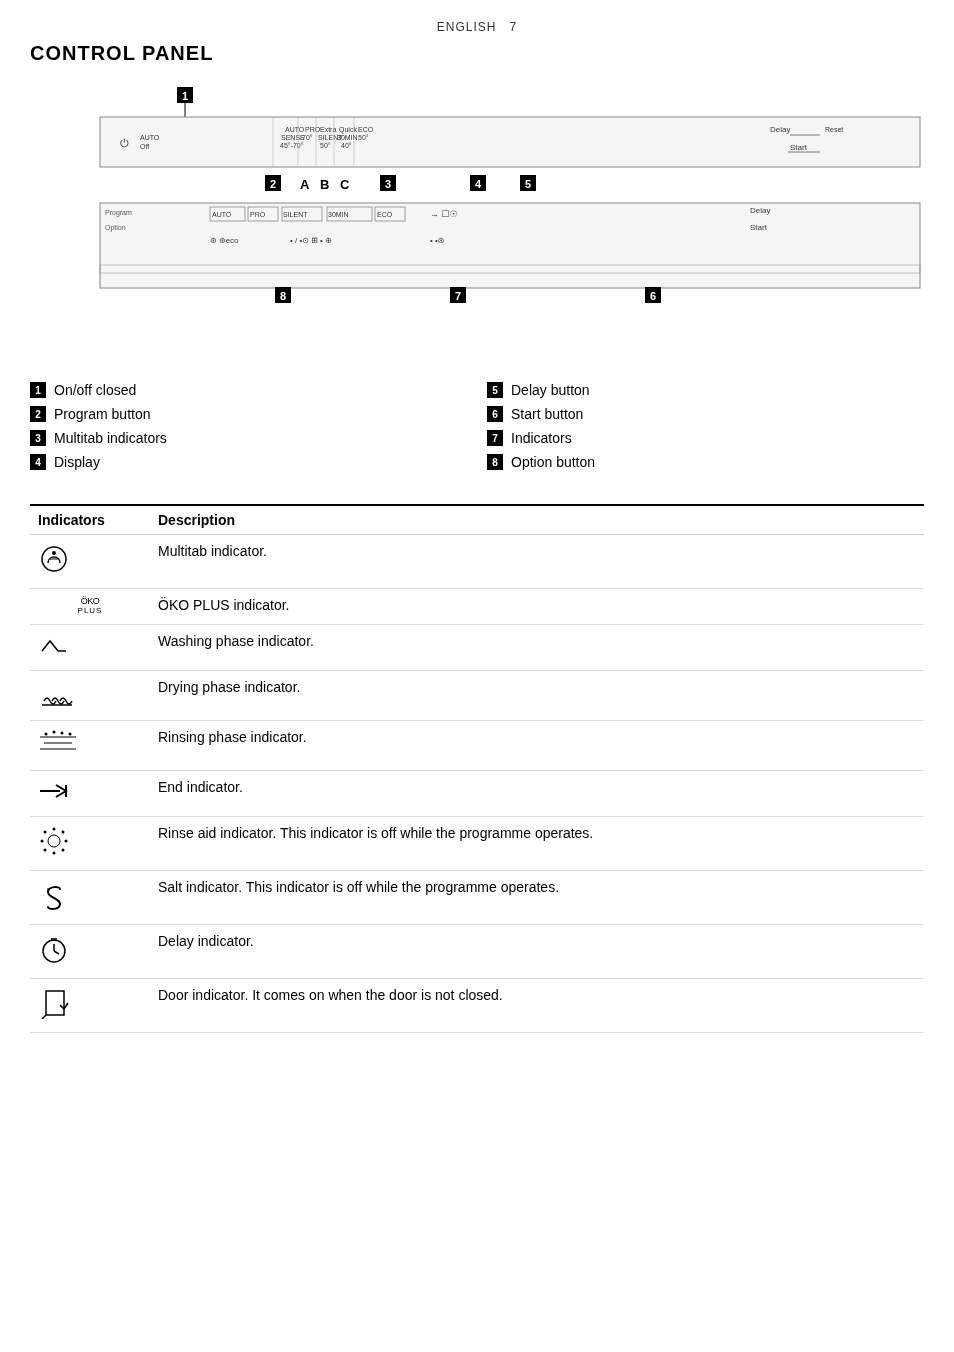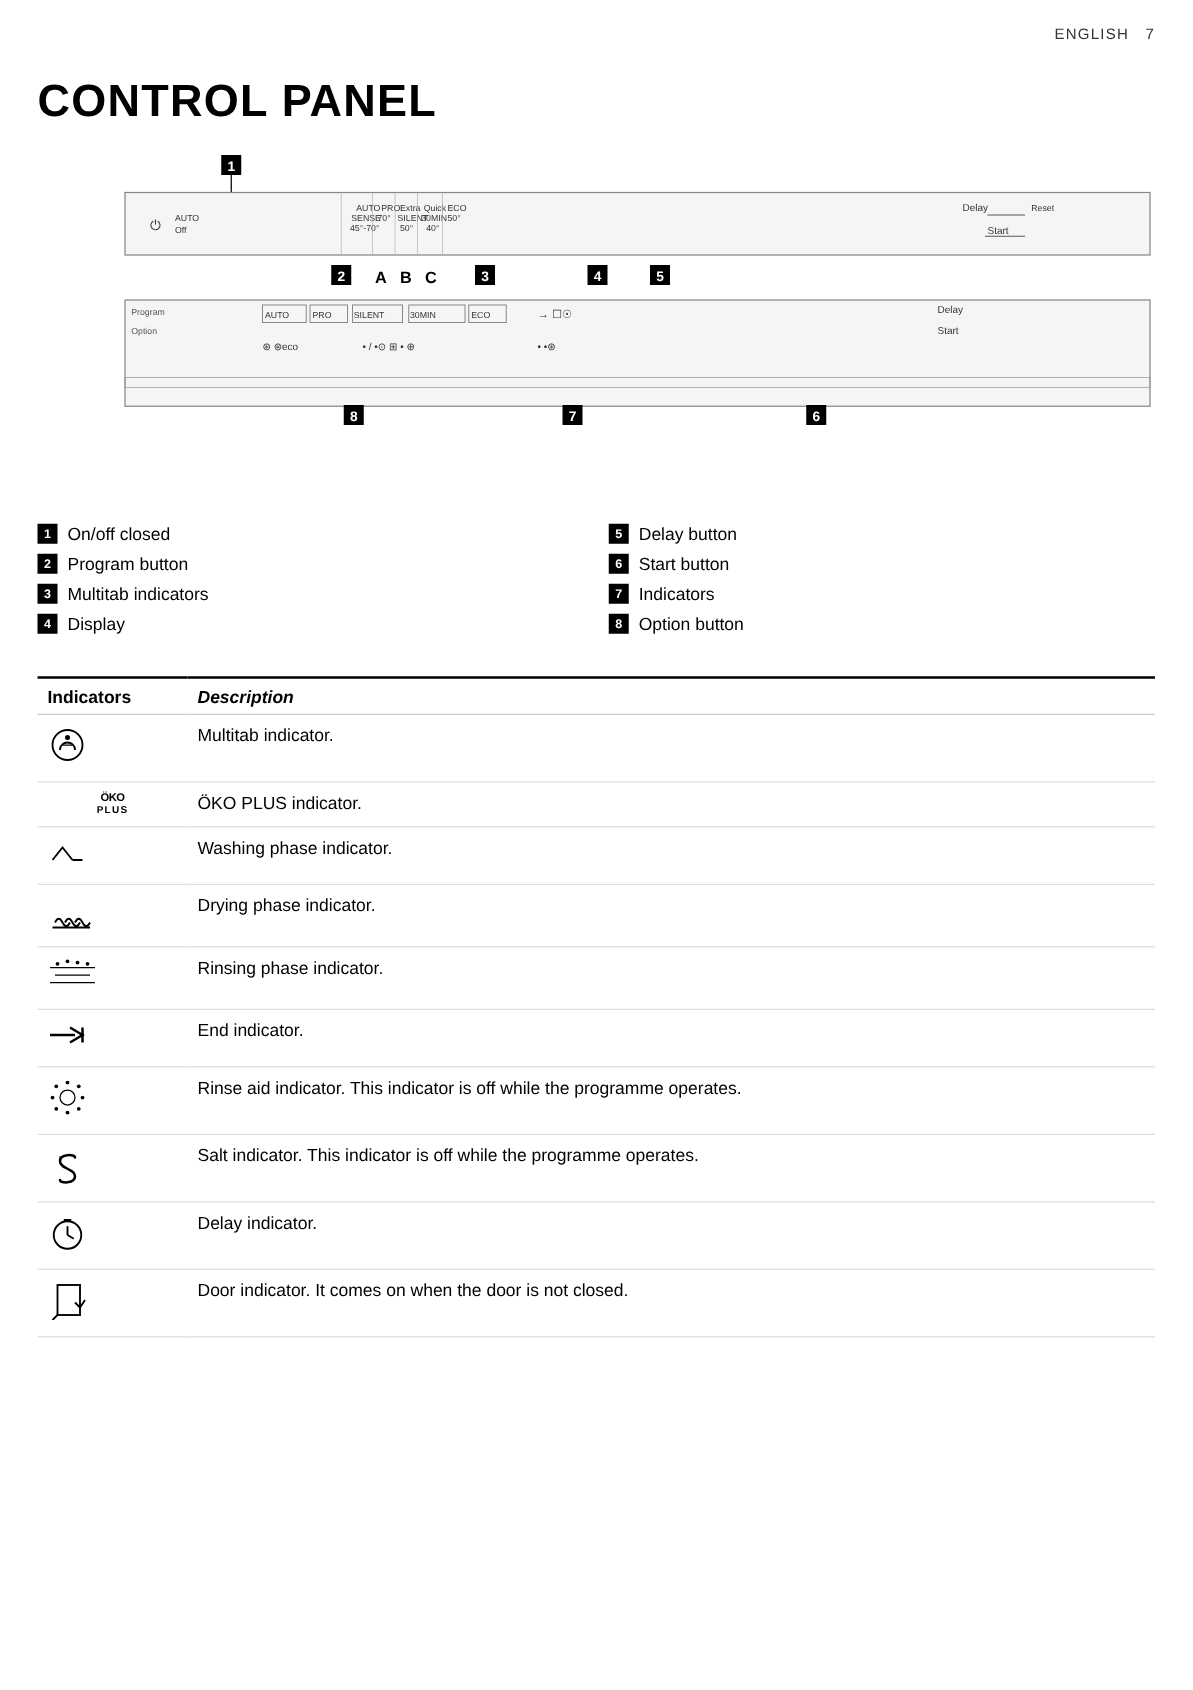--- a/index.html
+++ b/index.html
@@ -5,28 +5,28 @@
     * { box-sizing: border-box; margin: 0; padding: 0; }
     body {
       font-family: Arial, Helvetica, sans-serif;
       background: #fff;
       color: #000;
       font-size: 14px;
       padding: 20px 30px;
       max-width: 954px;
     }
     .header-lang {
-      text-align: right;
+      text-align: center;
       font-size: 12px;
       color: #333;
-      margin-bottom: 26px;
+      margin-bottom: 8px;
       letter-spacing: 1px;
     }
     .page-title {
-      font-size: 36px;
+      font-size: 20px;
       font-weight: bold;
       margin-bottom: 20px;
       letter-spacing: 1px;
     }
     .num-badge {
       display: inline-flex;
       align-items: center;
       justify-content: center;
       width: 16px;
       height: 16px;
@@ -74,21 +74,21 @@
       font-size: 14px;
       vertical-align: top;
       border-bottom: 1px solid #ddd;
     }
     .indicators-table td.icon-cell {
       font-size: 18px;
       width: 80px;
     }
     .icon-oko {
       font-size: 10px;
-      font-weight: bold;
+      font-weight: normal;
       line-height: 1.1;
       text-align: center;
     }
     .icon-oko .top {
       font-size: 9px;
       letter-spacing: -0.5px;
     }
     .icon-oko .bottom {
       font-size: 8px;
       letter-spacing: 1px;
@@ -252,21 +252,21 @@
         <span>Option button</span>
       </div>
     </div>
   </div>
 </div>
 
 <table class="indicators-table">
   <thead>
     <tr>
       <th style="width:120px;">Indicators</th>
-      <th style="font-style:italic;font-weight:bold;">Description</th>
+      <th style="font-weight:bold;">Description</th>
     </tr>
   </thead>
   <tbody>
 
     <tr>
       <td class="icon-cell">
         <svg width="32" height="32" viewBox="0 0 32 32" xmlns="http://www.w3.org/2000/svg">
           <circle cx="16" cy="16" r="12" fill="none" stroke="#000" stroke-width="1.5"></circle>
           <path d="M10 20 C10 12 22 12 22 20" fill="none" stroke="#000" stroke-width="1.5"></path>
           <circle cx="16" cy="10" r="2" fill="#000"></circle>

